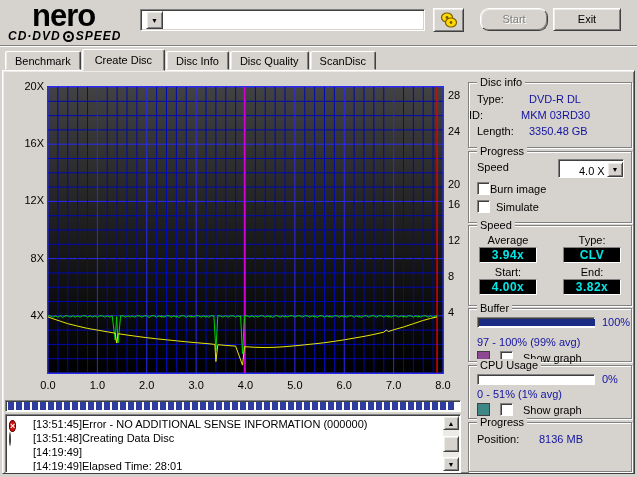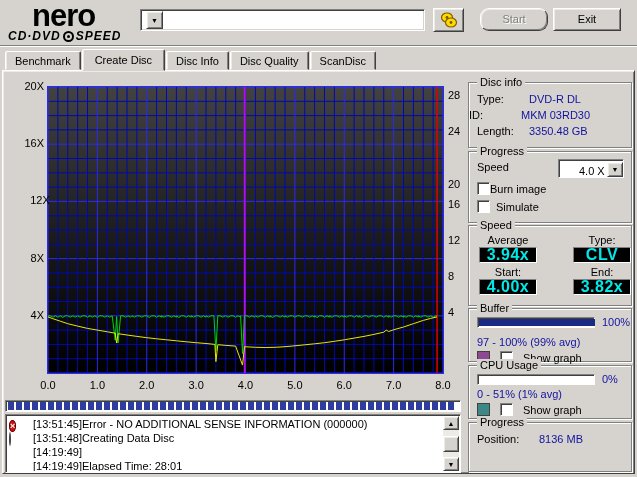--- a/index.html
+++ b/index.html
@@ -79,21 +79,21 @@
   .yl { width:44px; text-align:right; }
   .xl { width:30px; text-align:center; }
 
   
   .gb { position:absolute; left:468px; width:164px; background:#d6d3ce; }
   .row { display:flex; align-items:center; }
   .navy { color:#1212a0; }
   .lcd {
     width:58px; height:16px; background:#000;
     border:1px solid; border-color:#808080 #ffffff #ffffff #808080;
-    color:#00e8e8; font-weight:bold; font-size:16px; text-align:center; line-height:14px;
+    color:#00e8e8; font-weight:bold; font-size:12px; text-align:center; line-height:14px;
     letter-spacing:0.5px;
   }
   .lcd-label { width:58px; text-align:center; margin-bottom:1px; }
   .checkbox {
     width:13px; height:13px; background:#fff; flex:none;
     border:1px solid; border-color:#808080 #ffffff #ffffff #808080;
     box-shadow:inset 1px 1px 0 #404040;
   }
   .swatch { width:13px; height:13px; border:1px solid #404040; flex:none; }
   .meter { position:relative; width:118px; height:11px; background:#fff;
@@ -237,21 +237,21 @@
       <line x1="395" y1="0" x2="395" y2="286" stroke="#2a2af5" stroke-width="1"></line>
       <line x1="196.5125" y1="0" x2="196.5125" y2="286" stroke="#d400d4" stroke-width="1.5"></line>
       <line x1="389.075" y1="0" x2="389.075" y2="286" stroke="#e00000" stroke-width="1.5"></line>
       <polyline points="0.0,228.8 2.5,228.8 4.9,230.2 7.4,228.8 9.9,230.2 12.3,228.8 14.8,230.5 17.3,228.8 19.8,228.8 22.2,230.2 24.7,228.8 27.2,230.2 29.6,228.8 32.1,230.2 34.6,228.8 37.0,228.8 39.5,230.2 42.0,228.8 44.4,230.2 46.9,228.8 49.4,230.5 51.8,228.8 54.3,228.8 56.8,230.2 59.3,228.8 61.7,230.2 64.2,228.8 67.2,253.1 68.6,229.5 70.1,256.0 72.6,228.8 75.0,228.8 77.5,230.2 80.0,228.8 82.5,230.2 83.9,228.8 86.4,230.2 88.9,228.8 91.3,228.8 93.8,230.2 96.3,228.8 98.8,228.8 101.2,230.5 103.7,228.8 106.2,228.8 108.6,230.2 111.1,228.8 113.6,230.2 113.6,228.8 116.0,230.2 118.5,228.8 121.0,228.8 123.4,230.2 125.9,228.8 128.4,230.2 128.4,228.8 130.8,230.5 133.3,228.8 135.8,228.8 138.3,230.2 140.7,228.8 143.2,230.2 143.2,228.8 145.7,230.2 148.1,228.8 150.6,228.8 153.1,230.2 155.5,228.8 158.0,230.2 158.0,228.8 160.5,230.2 162.9,228.8 165.9,228.8 167.9,263.8 169.8,228.8 172.3,228.8 174.8,230.2 177.3,228.8 177.8,228.8 180.2,230.2 182.7,228.8 185.2,228.8 187.6,230.2 190.1,228.8 192.6,230.2 192.6,228.8 194.5,266.7 196.5,228.8 199.0,228.8 201.5,230.2 203.9,228.8 206.4,230.2 207.4,228.8 209.8,230.2 212.3,228.8 214.8,228.8 217.2,230.2 219.7,228.8 222.2,230.2 222.2,228.8 224.7,230.5 227.1,228.8 229.6,228.8 232.1,230.2 234.5,228.8 237.0,230.2 237.0,228.8 239.5,230.2 241.9,228.8 244.4,228.8 246.9,230.2 249.3,228.8 251.8,228.8 254.3,230.2 256.8,228.8 259.2,228.8 261.7,230.2 264.2,228.8 266.6,230.2 266.6,228.8 269.1,230.5 271.6,228.8 274.0,228.8 276.5,230.2 279.0,228.8 281.4,230.2 281.4,228.8 283.9,230.2 286.4,228.8 288.8,228.8 291.3,230.2 293.8,228.8 296.2,230.2 296.3,228.8 298.7,230.2 301.2,228.8 303.7,228.8 306.1,230.2 308.6,228.8 311.1,230.2 311.1,228.8 313.5,230.5 316.0,228.8 318.5,228.8 320.9,230.2 323.4,228.8 325.9,228.8 328.3,230.2 330.8,228.8 333.3,228.8 335.8,230.2 338.2,228.8 340.7,230.2 340.7,228.8 343.2,230.2 345.6,228.8 348.1,228.8 350.6,230.2 353.0,228.8 355.5,230.2 355.5,228.8 358.0,230.2 360.4,228.8 362.9,228.8 365.4,230.2 367.8,228.8 370.3,230.2 370.3,228.8 372.8,230.2 375.3,228.8 377.7,228.8 380.2,230.2 382.7,228.8 385.1,230.2 387.6,228.8 389.1,228.8" fill="none" stroke="#00d400" stroke-width="1"></polyline>
       <polyline points="0.0,229.9 4.9,231.7 12.3,234.2 19.8,236.7 29.6,239.1 39.5,241.4 49.4,243.1 59.3,244.8 67.2,246.2 68.6,256.0 70.1,246.7 79.0,248.0 88.9,249.4 98.8,250.7 108.6,251.8 118.5,252.8 128.4,253.8 138.3,254.8 148.1,255.7 158.0,256.5 166.9,257.4 167.9,274.6 169.8,257.7 177.8,258.4 187.6,259.1 194.5,278.1 196.5,259.7 207.4,260.3 217.3,260.5 227.1,260.3 237.0,259.7 246.9,258.8 256.8,257.8 266.6,256.8 276.5,255.7 286.4,254.3 296.3,252.8 306.1,251.1 316.0,249.4 325.9,247.4 335.8,245.2 338.2,243.1 340.7,244.5 345.6,242.8 355.5,240.0 365.4,236.7 375.3,233.4 382.7,231.4 389.1,229.9" fill="none" stroke="#e8e800" stroke-width="1"></polyline>
     </svg>
   </div>
 <div id="axis-labels">
     <div class="axis-label yl" style="left: 0px; top: 80px;">20X</div>
     <div class="axis-label yl" style="left: 0px; top: 137.2px;">16X</div>
-    <div class="axis-label yl" style="left: 18px; top: 194.4px; text-align: center;">12X</div>
+    <div class="axis-label yl" style="left: 0px; top: 194.4px;">12X</div>
     <div class="axis-label yl" style="left: 0px; top: 251.6px;">8X</div>
     <div class="axis-label yl" style="left: 0px; top: 308.8px;">4X</div>
     <div class="axis-label " style="left: 448px; top: 89.0392px;">28</div>
     <div class="axis-label " style="left: 448px; top: 125.196px;">24</div>
     <div class="axis-label " style="left: 448px; top: 178px;">20</div>
     <div class="axis-label " style="left: 448px; top: 197.509px;">16</div>
     <div class="axis-label " style="left: 448px; top: 233.666px;">12</div>
     <div class="axis-label " style="left: 448px; top: 269.823px;">8</div>
     <div class="axis-label " style="left: 448px; top: 305.98px;">4</div>
     <div class="axis-label xl" style="left: 33px; top: 379px;">0.0</div>
@@ -297,21 +297,21 @@
     <span>Burn image</span>
   </div>
   <div class="row" style="margin:5px 0 0 8px;gap:6px;">
     <span class="checkbox"></span>
     <span>Simulate</span>
   </div>
 </div>
 
 <div class="gb groupbox" style="top:225px;height:81px;">
   <span class="legend">Speed</span>
-  <div style="display:grid;grid-template-columns:58px 58px;column-gap:36px;padding:8px 0 0 10px;">
+  <div style="display:grid;grid-template-columns:58px 58px;column-gap:26px;padding:8px 0 0 10px;">
     <div class="lcd-label">Average</div>
     <div class="lcd-label">Type:</div>
     <div class="lcd">3.94x</div>
     <div class="lcd">CLV</div>
     <div class="lcd-label" style="margin-top:3px;">Start:</div>
     <div class="lcd-label" style="margin-top:3px;">End:</div>
     <div class="lcd">4.00x</div>
     <div class="lcd">3.82x</div>
   </div>
 </div>

